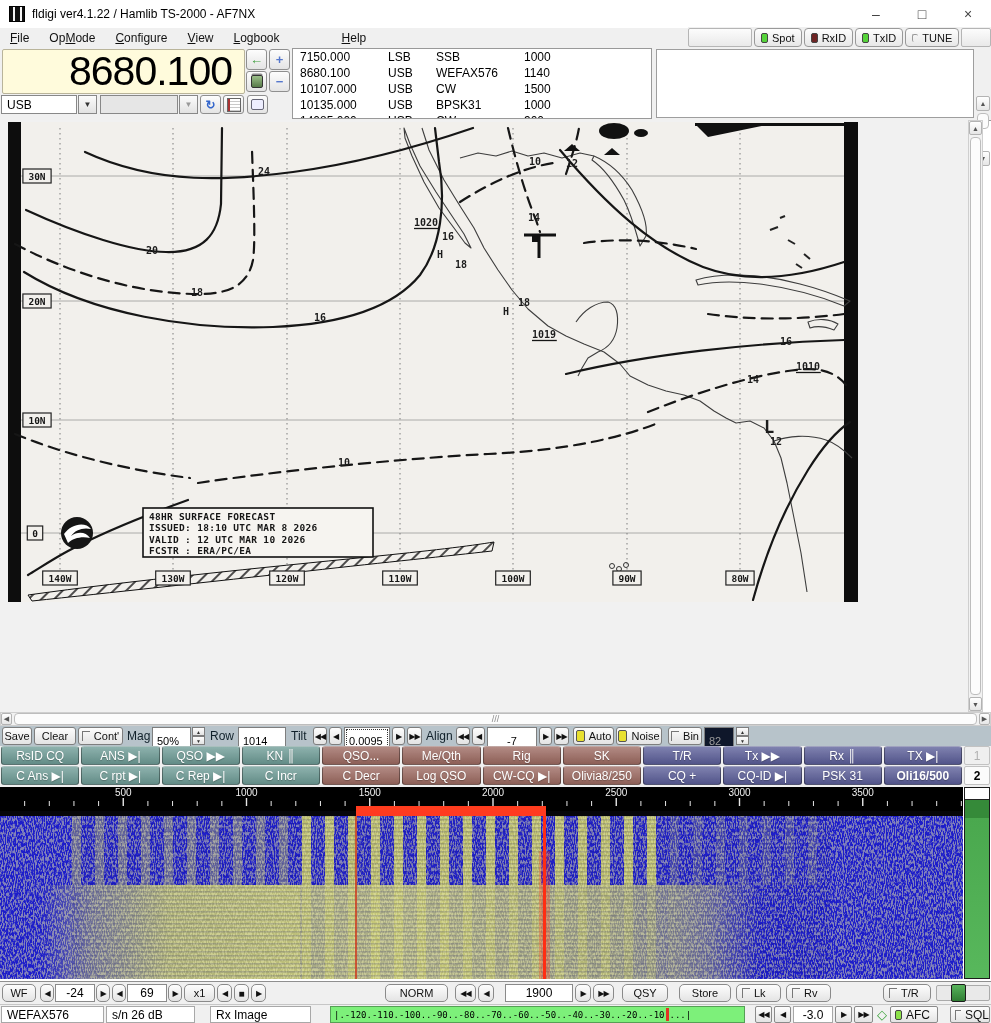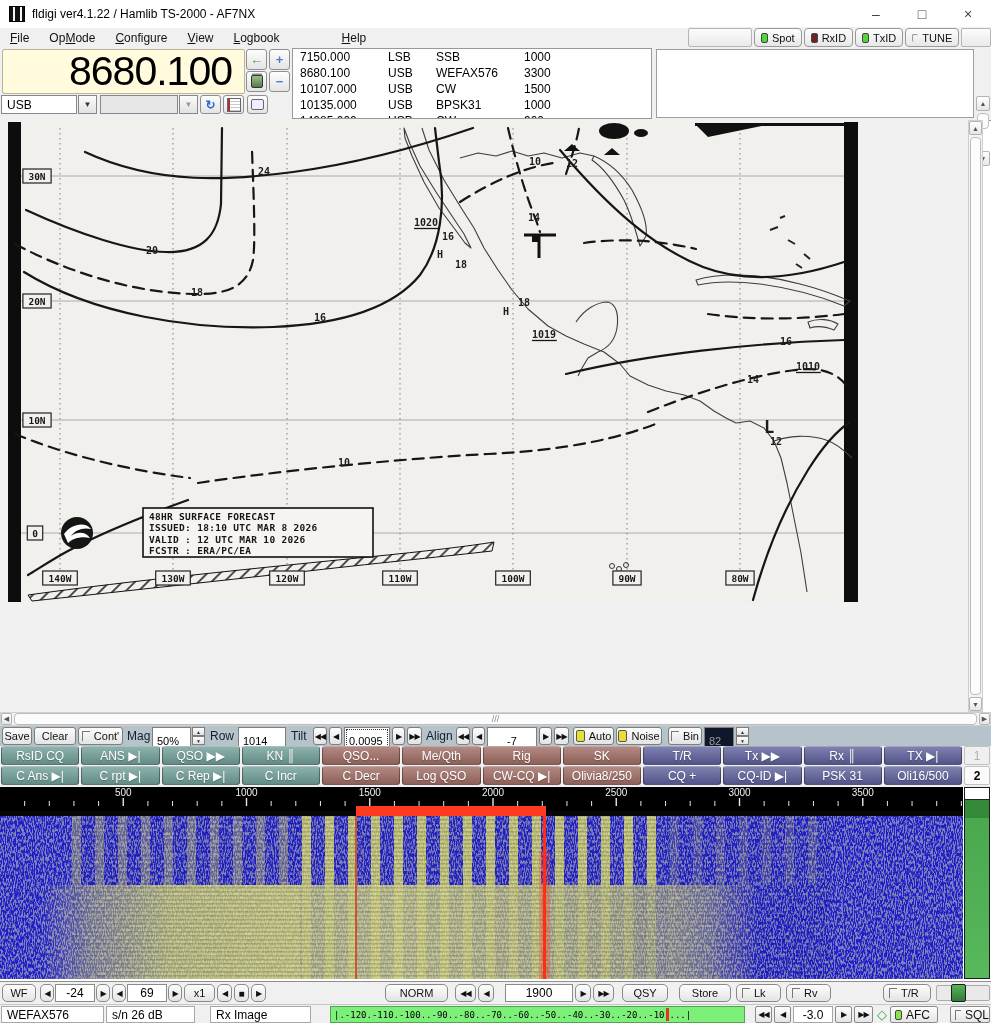--- a/index.html
+++ b/index.html
@@ -156,21 +156,21 @@
         <div class="frow">
           <span class="fc0">7150.000</span>
           <span class="fc1">LSB</span>
           <span class="fc2">SSB</span>
           <span class="fc3">1000</span>
         </div>
         <div class="frow">
           <span class="fc0">8680.100</span>
           <span class="fc1">USB</span>
           <span class="fc2">WEFAX576</span>
-          <span class="fc3">3300</span>
+          <span class="fc3">1140</span>
         </div>
         <div class="frow">
           <span class="fc0">10107.000</span>
           <span class="fc1">USB</span>
           <span class="fc2">CW</span>
           <span class="fc3">1500</span>
         </div>
         <div class="frow">
           <span class="fc0">10135.000</span>
           <span class="fc1">USB</span>
@@ -434,21 +434,21 @@
         <div class="macro" style="background: linear-gradient(rgba(255, 255, 255, 0.22), rgba(0, 0, 0, 0.1)), rgb(110, 156, 150);">C rpt ▶|</div>
         <div class="macro" style="background: linear-gradient(rgba(255, 255, 255, 0.22), rgba(0, 0, 0, 0.1)), rgb(110, 156, 150);">C Rep ▶|</div>
         <div class="macro" style="background: linear-gradient(rgba(255, 255, 255, 0.22), rgba(0, 0, 0, 0.1)), rgb(110, 156, 150);">C Incr</div>
         <div class="macro" style="background: linear-gradient(rgba(255, 255, 255, 0.22), rgba(0, 0, 0, 0.1)), rgb(157, 106, 97);">C Decr</div>
         <div class="macro" style="background: linear-gradient(rgba(255, 255, 255, 0.22), rgba(0, 0, 0, 0.1)), rgb(157, 106, 97);">Log QSO</div>
         <div class="macro" style="background: linear-gradient(rgba(255, 255, 255, 0.22), rgba(0, 0, 0, 0.1)), rgb(157, 106, 97);">CW-CQ ▶|</div>
         <div class="macro" style="background: linear-gradient(rgba(255, 255, 255, 0.22), rgba(0, 0, 0, 0.1)), rgb(157, 106, 97);">Olivia8/250</div>
         <div class="macro" style="background: linear-gradient(rgba(255, 255, 255, 0.22), rgba(0, 0, 0, 0.1)), rgb(91, 94, 153);">CQ +</div>
         <div class="macro" style="background: linear-gradient(rgba(255, 255, 255, 0.22), rgba(0, 0, 0, 0.1)), rgb(91, 94, 153);">CQ-ID ▶|</div>
         <div class="macro" style="background: linear-gradient(rgba(255, 255, 255, 0.22), rgba(0, 0, 0, 0.1)), rgb(91, 94, 153);">PSK 31</div>
-        <div class="macro" style="background: linear-gradient(rgba(255, 255, 255, 0.22), rgba(0, 0, 0, 0.1)), rgb(91, 94, 153);">Oli16/500</div>
+        <div class="macro" style="background: linear-gradient(rgba(255, 255, 255, 0.22), rgba(0, 0, 0, 0.1)), rgb(91, 94, 153); font-weight: bold;">Oli16/500</div>
       </div>
     <div class="mset" style="top:0;color:#b0b0b0;">1</div>
     <div class="mset" style="top:20px;color:#000;background:#fbfbfb;font-weight:bold;">2</div>
   </div>
 
   <div class="scale">
     <svg id="scale-svg" width="963" height="24" viewBox="0 0 963 24">
       <g id="scale-ticks">
           <line x1="24.65" x2="24.65" y1="14" y2="19" stroke="#e6e6e6" stroke-width="1"></line>
           <line x1="49.3" x2="49.3" y1="14" y2="19" stroke="#e6e6e6" stroke-width="1"></line>

